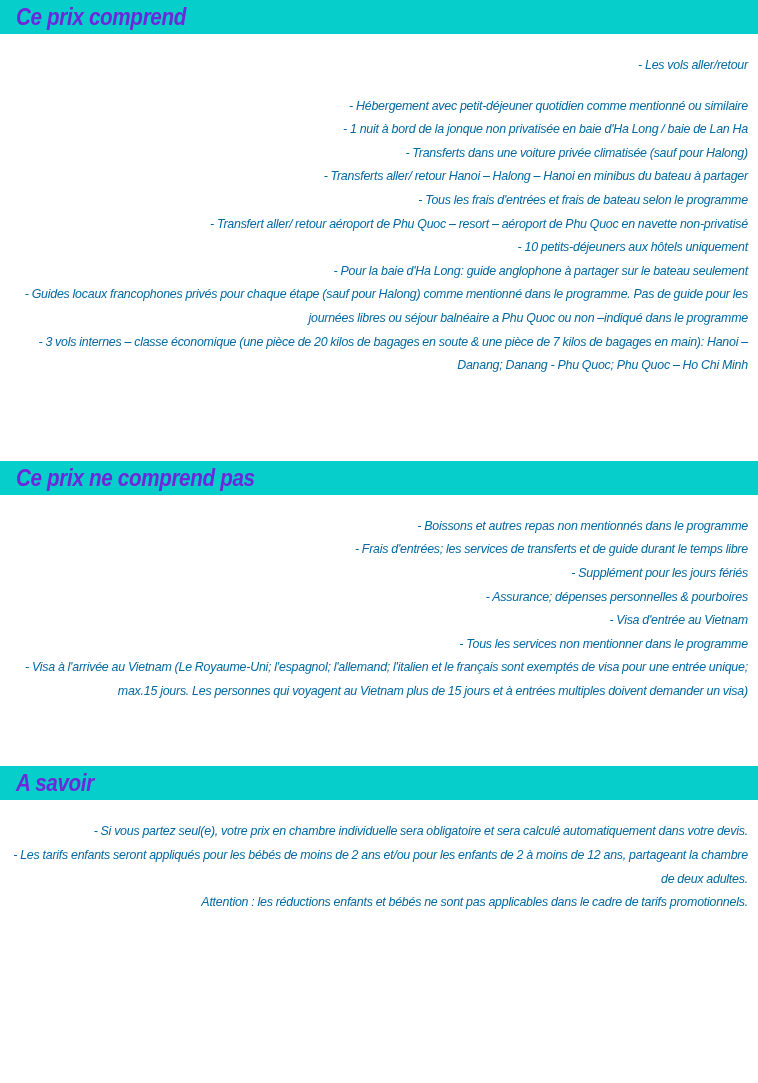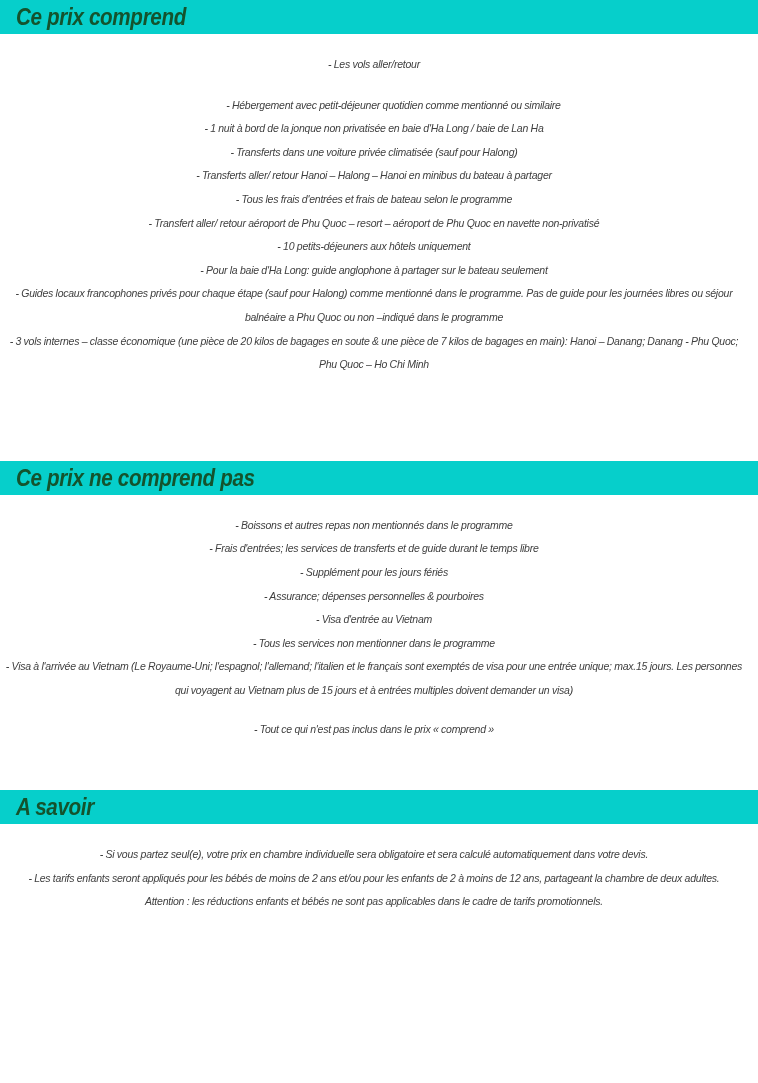--- a/index.html
+++ b/index.html
@@ -17,21 +17,21 @@
   .page {
     position: relative;
     width: 758px;
     height: 1083px;
     background: #ffffff;
   }
 
   
   .section-header {
     background: #06cfcb;
-    color: #14532d;
+    color: #6d28d9;
     font-style: italic;
     font-weight: bold;
     font-size: 24px;
     line-height: 34px;
     height: 34px;
     padding: 0 0 0 16px;
     letter-spacing: -0.4px;
     font-stretch: condensed;
     white-space: nowrap;
     overflow: hidden;
@@ -42,28 +42,28 @@
     transform: scaleX(0.86);
     transform-origin: left center;
   }
 
   
   .section-body {
     padding: 0 10px 0 0;
   }
   .line {
     font-style: italic;
-    font-size: 11px;
+    font-size: 13px;
     line-height: 23.6px;
-    color: #404040;
+    color: #0369a1;
     margin: 0;
     padding: 0;
     letter-spacing: -0.25px;
     word-spacing: -0.2px;
-    text-align: center;
+    text-align: right;
   }
   .line span {
     display: inline-block;
     transform: scaleX(0.955);
     transform-origin: left top;
     width: 104.7%;
   }
 
   
   .pad-top-sm { margin-top: 19px; }
@@ -103,21 +103,20 @@
   </div>
 
   <div class="section-body">
     <p class="line pad-top-sm"><span>- Boissons et autres repas non mentionnés dans le programme</span></p>
     <p class="line"><span>- Frais d'entrées; les services de transferts et de guide durant le temps libre</span></p>
     <p class="line"><span>- Supplément pour les jours fériés</span></p>
     <p class="line"><span>- Assurance; dépenses personnelles &amp; pourboires</span></p>
     <p class="line"><span>- Visa d'entrée au Vietnam</span></p>
     <p class="line"><span>- Tous les services non mentionner dans le programme</span></p>
     <p class="line gap-after"><span>- Visa à l'arrivée au Vietnam (Le Royaume-Uni; l'espagnol; l'allemand; l'italien et le français sont exemptés de visa pour une entrée unique; max.15 jours. Les personnes qui voyagent au Vietnam plus de 15 jours et à entrées multiples doivent demander un visa)</span></p>
-    <p class="line"><span>- Tout ce qui n'est pas inclus dans le prix « comprend »</span></p>
   </div>
 
   <div class="spacer-2"></div>
 
   <div class="section-header">
     <span>A savoir</span>
   </div>
 
   <div class="section-body">
     <p class="line pad-top-sm"><span>- Si vous partez seul(e), votre prix en chambre individuelle sera obligatoire et sera calculé automatiquement dans votre devis.</span></p>

